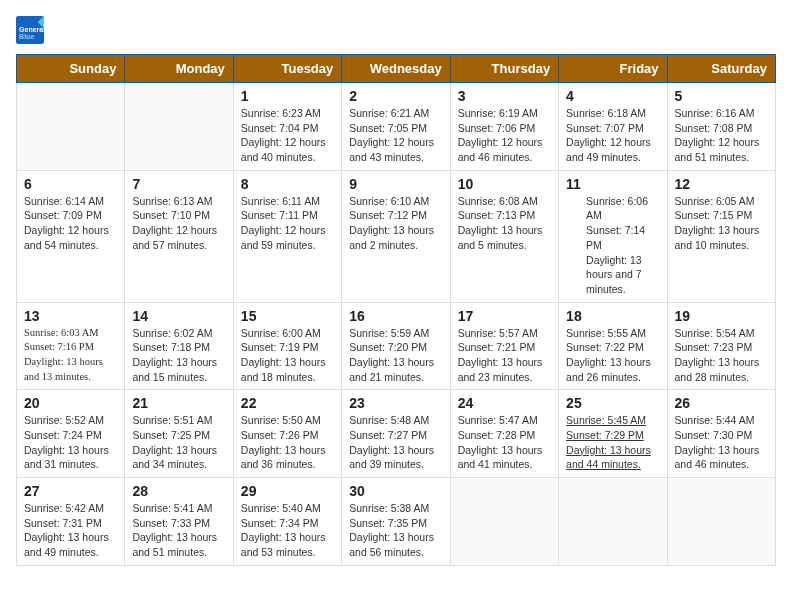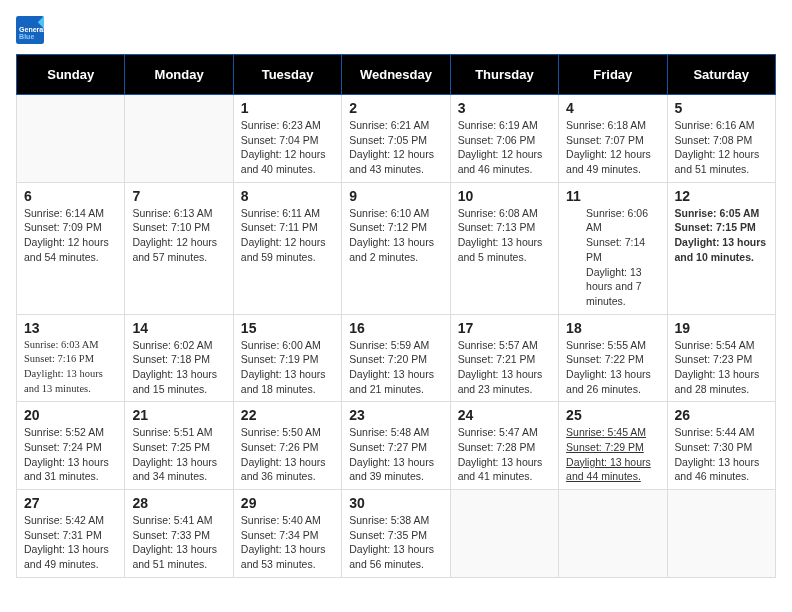--- a/index.html
+++ b/index.html
@@ -48,24 +48,24 @@
     .location-title {
       font-size: 15px;
       color: #555;
     }
     .calendar {
       width: 100%;
       border-collapse: collapse;
       border: 1px solid #ccc;
     }
     .calendar th {
-      background-color: #000000;
+      background-color: #a16207;
       color: #fff;
-      text-align: center;
-      padding: 12px 8px;
+      text-align: right;
+      padding: 6px 8px;
       font-size: 13px;
       border: 1px solid #1255a0;
     }
     .calendar td {
       vertical-align: top;
       padding: 5px 7px;
       border: 1px solid #ddd;
       width: 108px;
       min-height: 80px;
       font-size: 11px;
@@ -191,21 +191,21 @@
 Daylight: 13 hours and 5 minutes.</div>
         </td>
         <td>
           <span class="day-num">11</span>
           <div class="day-info" style="white-space: pre-line; margin-left: 20px;">Sunrise: 6:06 AM
 Sunset: 7:14 PM
 Daylight: 13 hours and 7 minutes.</div>
         </td>
         <td>
           <span class="day-num">12</span>
-          <div class="day-info" style="white-space: pre-line; font-weight: bold;">Sunrise: 6:05 AM
+          <div class="day-info" style="white-space: pre-line;">Sunrise: 6:05 AM
 Sunset: 7:15 PM
 Daylight: 13 hours and 10 minutes.</div>
         </td>
       </tr>
       <tr>
         <td>
           <span class="day-num">13</span>
           <div class="day-info" style="white-space: pre-line; font-family: Liberation Serif, serif;">Sunrise: 6:03 AM
 Sunset: 7:16 PM
 Daylight: 13 hours and 13 minutes.</div>

